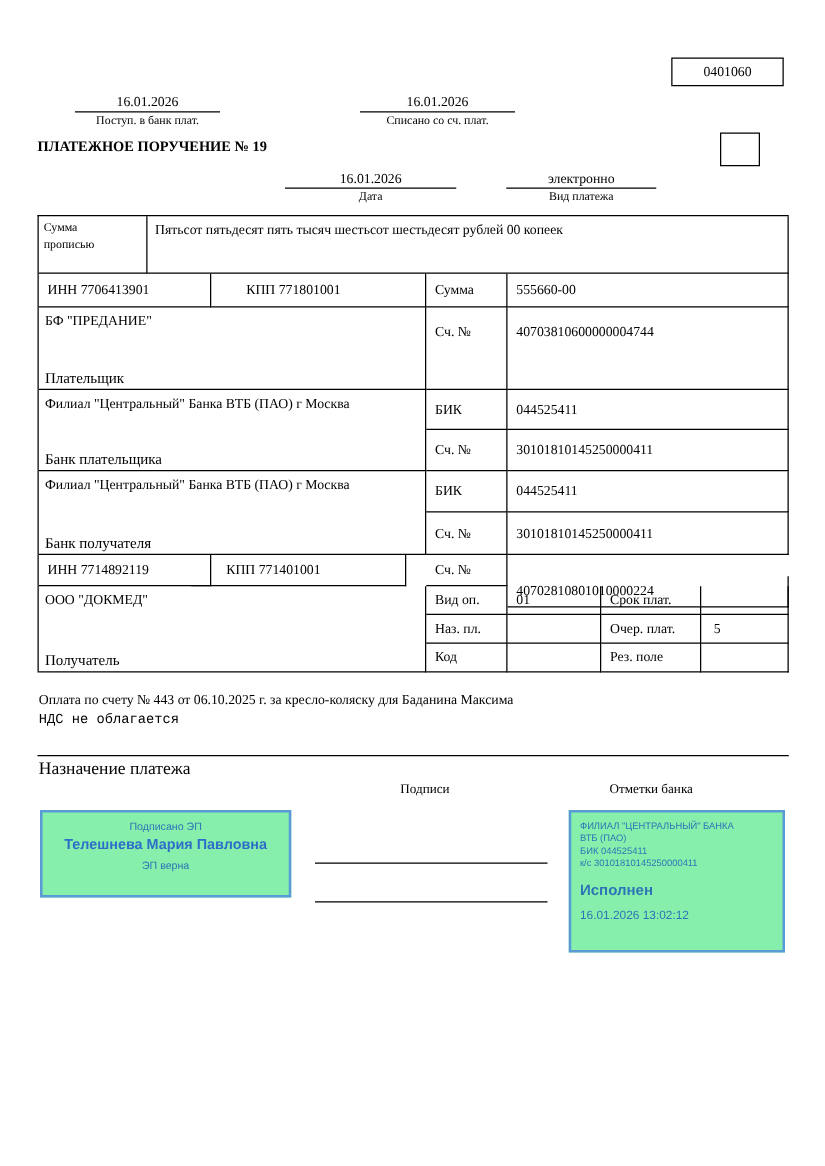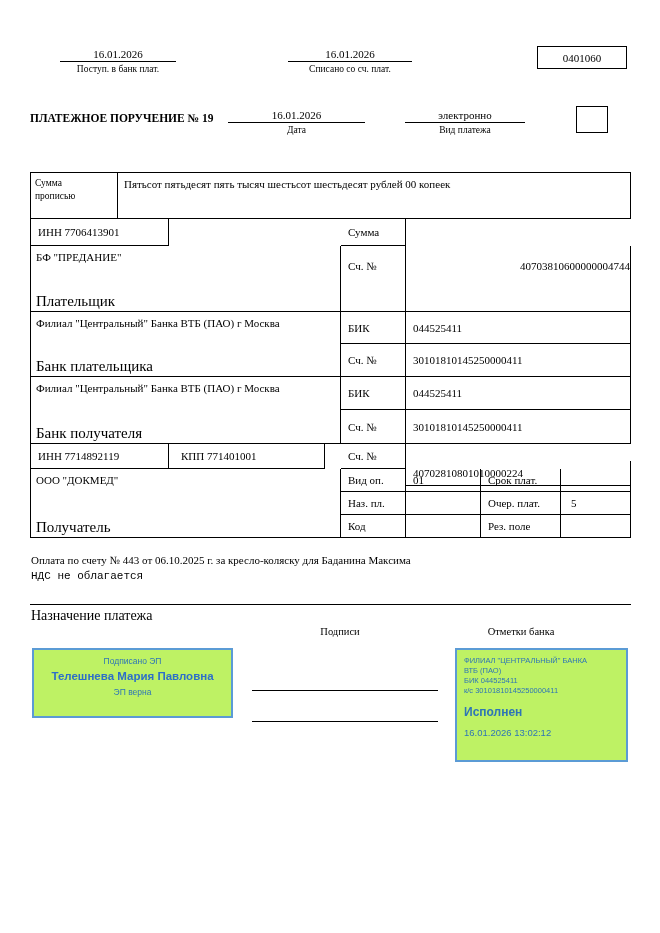--- a/index.html
+++ b/index.html
@@ -1,52 +1,52 @@
 <!DOCTYPE html>
 <html style="--stamp-blue: #2e75b6; --stamp-border: #5b9bd5; --signer-blue: #2d6fc8;"><head>
 <meta charset="utf-8">
 <style>
   html,body { margin:0; padding:0; background:#ffffff; }
   .page {
     position:relative; width:660px; height:933px; background:#ffffff;
     font-family:"Liberation Serif", serif; color:#000; overflow:hidden;
   }
   
-  .fu { position:absolute; }
+  .fu { position:absolute;margin-top:28px; }
   .fu-val { font-size:11px; text-align:center; border-bottom:1px solid #000; padding-bottom:1px; white-space:nowrap; }
   .fu-lbl { font-size:9.5px; text-align:center; padding-top:2px; white-space:nowrap; }
 
   .form-code-box { position:absolute; left:537px; top:46px; width:90px; height:23px;
     border:1px solid #000; box-sizing:border-box; font-size:11px;
     display:flex; align-items:center; justify-content:center; }
   .doc-title { position:absolute; left:30px; top:112px; font-weight:bold; font-size:11.5px; white-space:nowrap; }
   .small-box { position:absolute; left:576px; top:106px; width:32px; height:27px; border:1px solid #000; box-sizing:border-box; }
 
   
   .tbl { position:absolute; left:30px; top:172px; width:601px; height:366px;
     border-top:1px solid #000; border-left:1px solid #000; box-sizing:border-box; }
   .c { position:absolute; box-sizing:border-box; border-right:1px solid #000; border-bottom:1px solid #000;
     font-size:11px; overflow:hidden; }
   .top { padding:5px 6px 0 6px; }
   .mid { display:flex; align-items:center; padding-left:7px; }
   .acc { padding:14px 0 0 7px; }
   .ent .nm { padding:5px 5px 0 5px; }
-  .role { position:absolute; left:5px; bottom:1px; font-size:15px; }
+  .role { position:absolute; left:5px; bottom:1px; font-size:12px; }
   .sumlbl { font-size:9.5px; padding:4px 0 0 4px; white-space:pre-line; line-height:1.35; }
 
   .purpose-line { position:absolute; left:31px; font-size:11px; white-space:nowrap; }
   .rule { position:absolute; left:30px; top:604px; width:601px; border-top:1px solid #000; height:0; }
   .purpose-label { position:absolute; left:31px; top:608px; font-size:14px; }
 
   .col-label { position:absolute; top:626px; font-size:10.5px; text-align:center; }
   .sig-line { position:absolute; left:252px; width:186px; border-top:1px solid #000; height:0; }
 
   :root { --stamp-blue:#2e75b6; --stamp-border:#5b9bd5; --signer-blue:#2d6fc8; }
   .stamp { position:absolute; border:2px solid var(--stamp-border); box-sizing:border-box;
-    font-family:"Liberation Sans", sans-serif; color:var(--stamp-blue); background:#bef264; }
+    font-family:"Liberation Sans", sans-serif; color:var(--stamp-blue); background:#86efac; }
   .stamp-sign { left:32px; top:648px; width:201px; height:70px;
     display:flex; flex-direction:column; align-items:center; padding-top:6px; }
   .ss-small { font-size:8.5px; color:var(--stamp-blue); }
   .ss-name { font-size:11.5px; font-weight:bold; color:var(--signer-blue); margin-top:4px; white-space:nowrap; }
   .ss-ok { font-size:8.5px; margin-top:5px; }
   .stamp-bank { left:455px; top:648px; width:173px; height:114px; padding:6px 7px; }
   .bs-line { font-size:7.5px; line-height:1.35; white-space:nowrap; }
   .bs-status { font-size:12px; font-weight:bold; margin-top:8px; }
   .bs-time { font-size:9.5px; margin-top:8px; }
 </style>
@@ -78,28 +78,30 @@
   </div>
   <div class="small-box"></div>
 
   <div class="tbl">
 
     <div class="c sumlbl" style="left:0; top:0; width:87px; height:46px;">Сумма
 прописью</div>
     <div class="c top" style="left:87px; top:0; width:513px; height:46px;">Пятьсот пятьдесят пять тысяч шестьсот шестьдесят рублей 00 копеек</div>
 
     <div class="c mid" style="left:0; top:46px; width:138px; height:27px;">ИНН 7706413901</div>
+    <div class="c mid" style="left:138px; top:46px; width:172px; height:27px; padding-left:28px;">КПП 771801001</div>
     <div class="c mid" style="left:310px; top:46px; width:65px; height:27px;">Сумма</div>
+    <div class="c mid" style="left:375px; top:46px; width:225px; height:27px;">555660-00</div>
 
     <div class="c ent" style="left:0; top:73px; width:310px; height:66px;">
       <div class="nm">БФ "ПРЕДАНИЕ"</div>
       <div class="role">Плательщик</div>
     </div>
     <div class="c acc" style="left:310px; top:73px; width:65px; height:66px;">Сч. №</div>
-    <div class="c acc" style="left:375px; top:73px; width:225px; height:66px;text-align:right;">40703810600000004744</div>
+    <div class="c acc" style="left:375px; top:73px; width:225px; height:66px;">40703810600000004744</div>
 
     <div class="c ent" style="left:0; top:139px; width:310px; height:65px;">
       <div class="nm">Филиал "Центральный" Банка ВТБ (ПАО) г Москва</div>
       <div class="role">Банк плательщика</div>
     </div>
     <div class="c mid" style="left:310px; top:139px; width:65px; height:32px;">БИК</div>
     <div class="c mid" style="left:375px; top:139px; width:225px; height:32px;">044525411</div>
     <div class="c mid" style="left:310px; top:171px; width:65px; height:33px;">Сч. №</div>
     <div class="c mid" style="left:375px; top:171px; width:225px; height:33px;">30101810145250000411</div>
 

